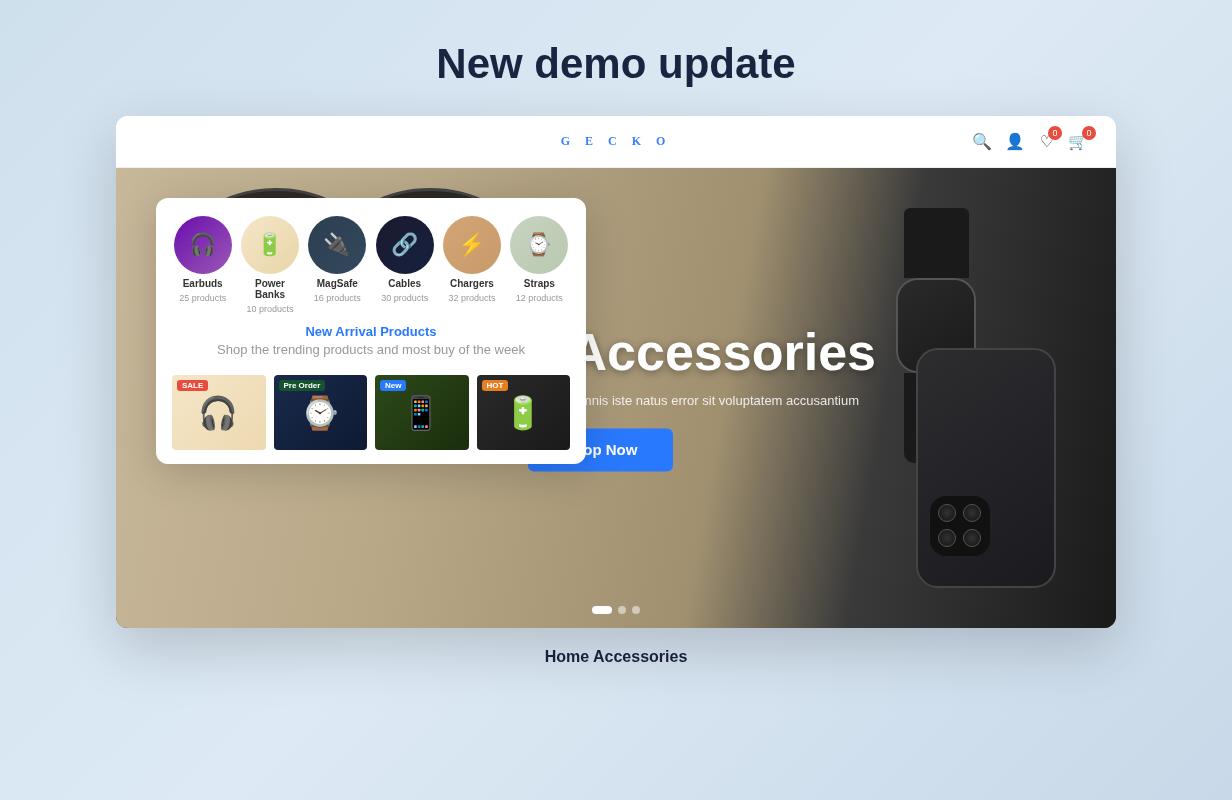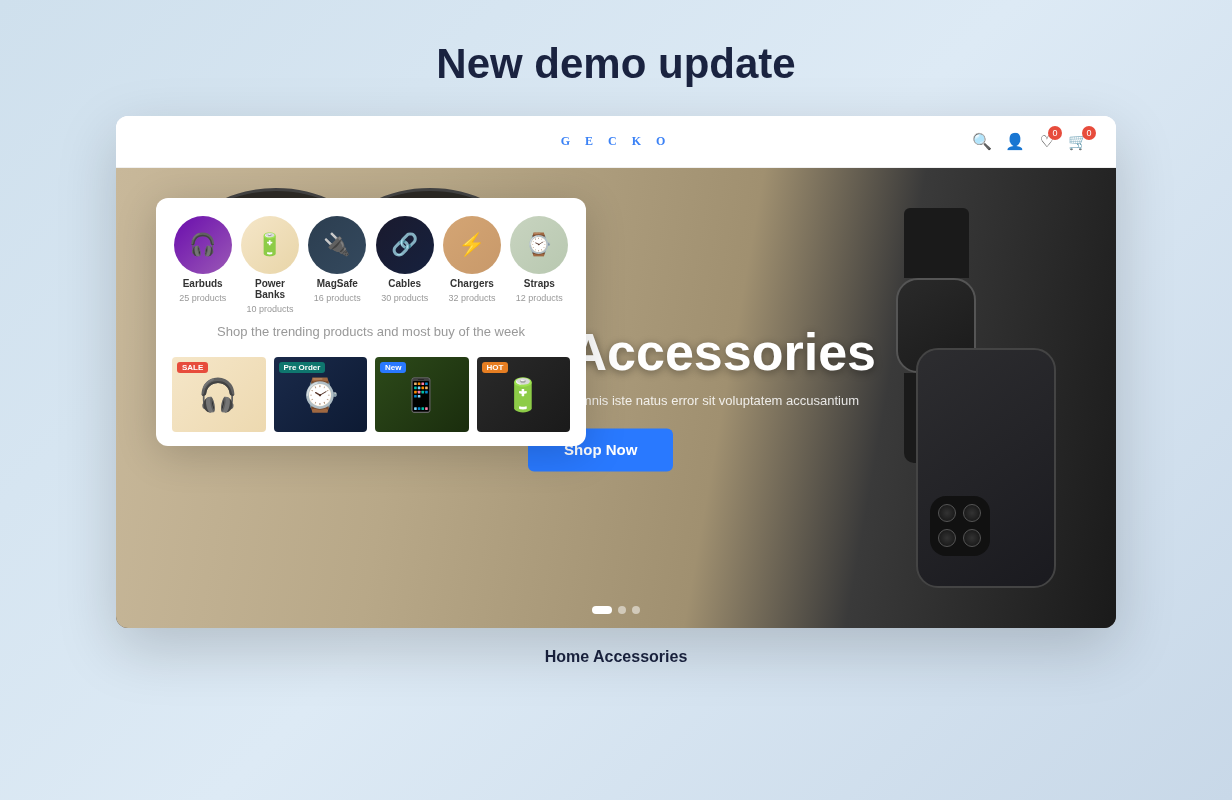--- a/index.html
+++ b/index.html
@@ -352,21 +352,21 @@
       position: absolute;
       top: 5px;
       left: 5px;
       padding: 1px 5px;
       border-radius: 3px;
       font-size: 8px;
       font-weight: 700;
       color: #fff;
     }
     .badge-sale { background: #e74c3c; }
-    .badge-preorder { background: #0f766e; }
+    .badge-preorder { background: #14532d; }
     .badge-new { background: #2979ff; }
     .badge-hot { background: #e67e22; }
 
     
     .prod-headphone { background: linear-gradient(135deg, #f5e6c8, #edd9b0); }
     .prod-watch { background: linear-gradient(135deg, #1a2a4a, #0d1a33); }
     .prod-case { background: linear-gradient(135deg, #2d4a1a, #1a2d0d); }
     .prod-battery { background: linear-gradient(135deg, #2a2a2a, #1a1a1a); }
 
     
@@ -473,20 +473,21 @@
           <span class="category-count">32 products</span>
         </div>
 
         <div class="category-item">
           <div class="category-circle cat-straps">⌚</div>
           <span class="category-name">Straps</span>
           <span class="category-count">12 products</span>
         </div>
       </div>
 
+      <div class="new-arrivals-title">New Arrival Products</div>
       <div class="new-arrivals-sub">Shop the trending products and most buy of the week</div>
 
       <div class="products-row">
 
         <div class="product-card">
           <span class="product-badge badge-sale">SALE</span>
           <div class="product-img prod-headphone">🎧</div>
         </div>
 
         <div class="product-card">

